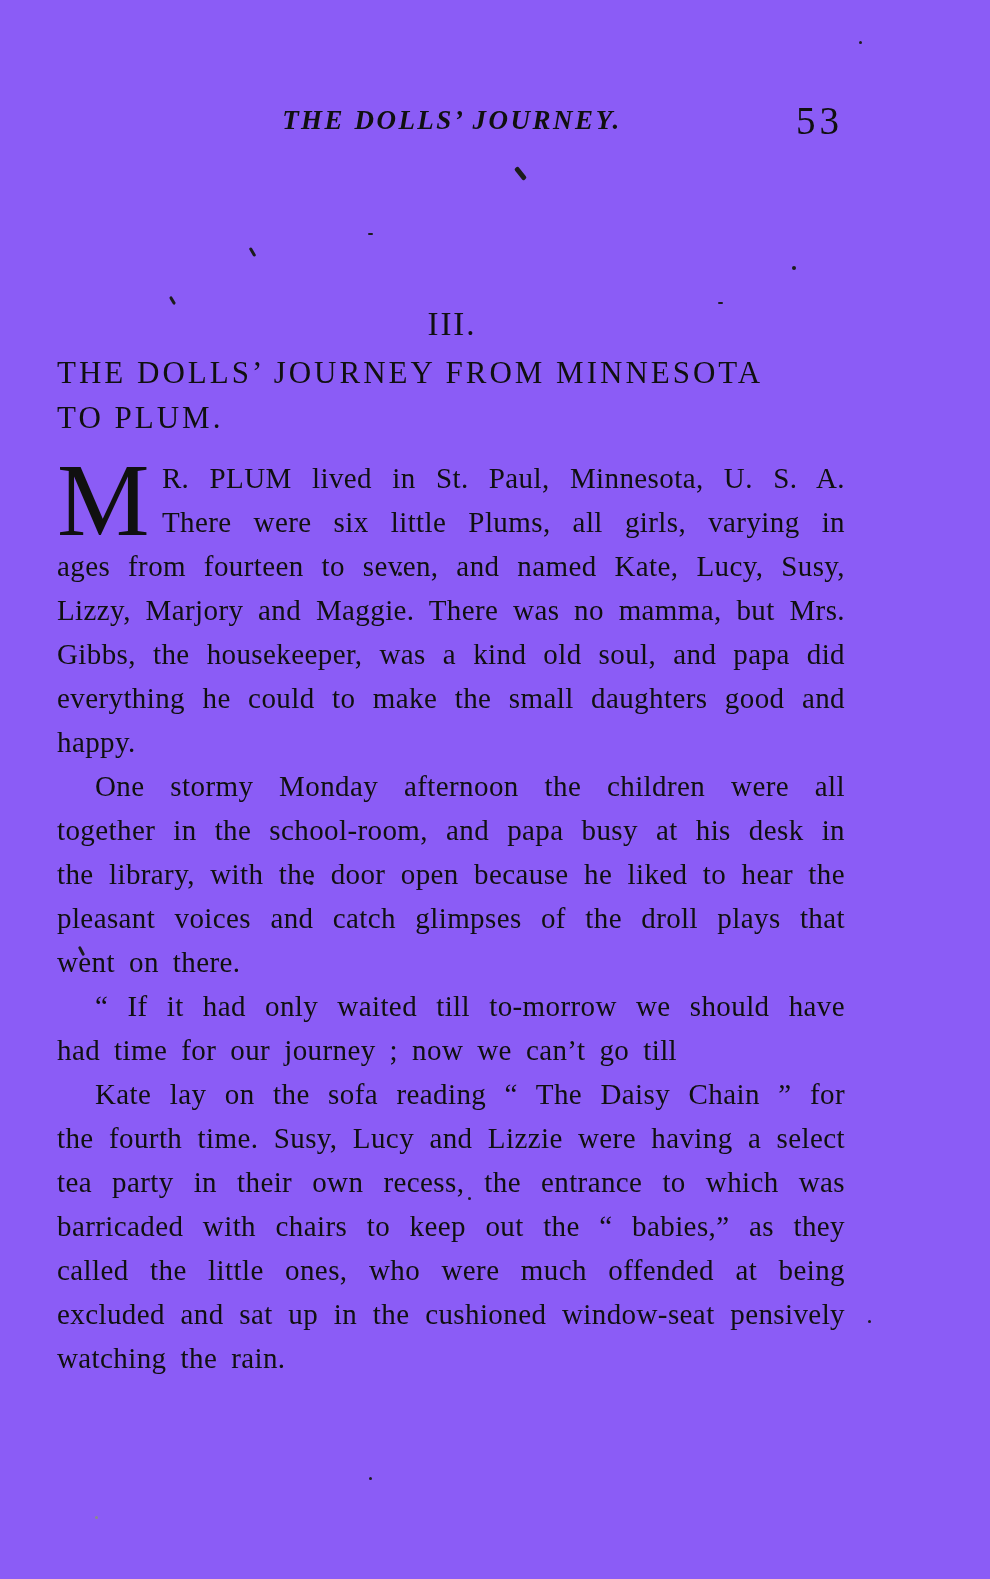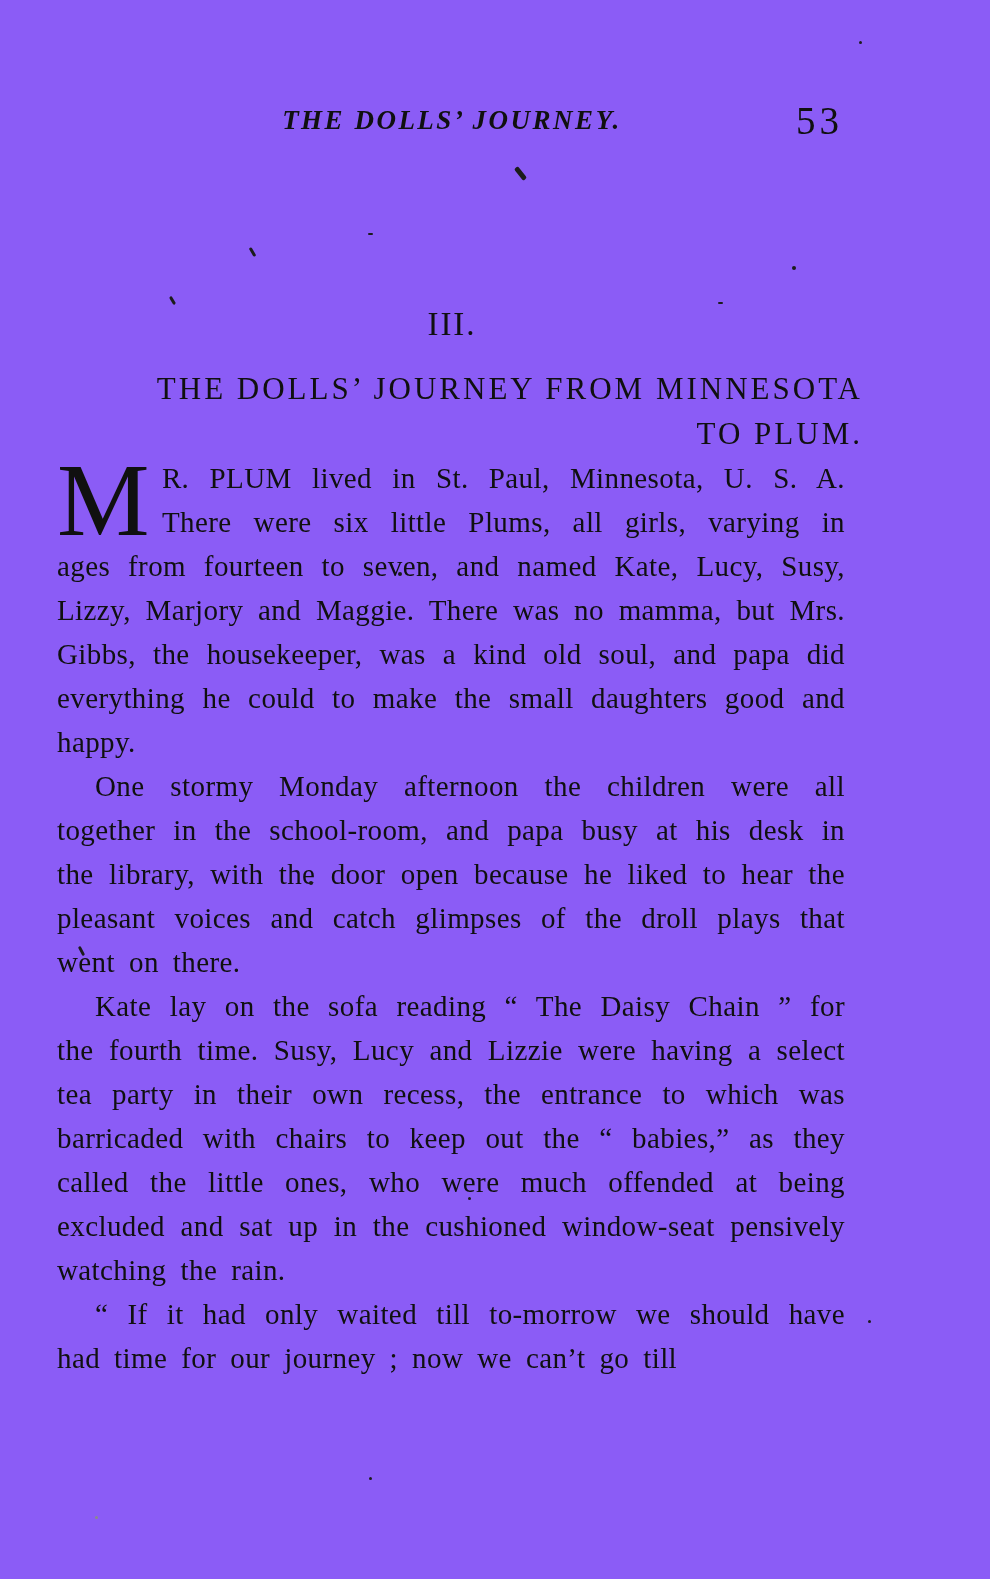--- a/index.html
+++ b/index.html
@@ -56,22 +56,22 @@
     font-size: 33px;
     letter-spacing: 2px;
     line-height: 36px;
     margin-top: 24px;
   }
   .chapter-title {
     position: absolute;
     top: 350px;
     left: 57px;
     width: 790px;
-    margin: 16px;
-    text-align: right;
+    margin: 0;
+    text-align: left;
     font-size: 31px;
     font-weight: normal;
     letter-spacing: 3px;
     line-height: 45px;
   }
 
   
   .body-text {
     position: absolute;
     top: 456px;
@@ -134,22 +134,22 @@
   <h1 class="chapter-title">
     <span>THE DOLLS’ JOURNEY FROM MINNESOTA</span><br>
     <span>TO PLUM.</span>
   </h1>
 
   <div class="body-text">
     <p>
       <span class="dropcap">M</span><span>R. PLUM lived in St. Paul, Minnesota, U. S. A. There were six little Plums, all girls, varying in ages from fourteen to seven, and named Kate, Lucy, Susy, Lizzy, Marjory and Maggie. There was no mamma, but Mrs. Gibbs, the housekeeper, was a kind old soul, and papa did everything he could to make the small daughters good and happy.</span>
     </p>
     <p class="indented">One stormy Monday afternoon the children were all together in the school-room, and papa busy at his desk in the library, with the door open because he liked to hear the pleasant voices and catch glimpses of the droll plays that went on there.</p>
+    <p class="indented">“ If it had only waited till to-morrow we should have had time for our journey ; now we can’t go till</p>
     <p class="indented">Kate lay on the sofa reading “ The Daisy Chain ” for the fourth time. Susy, Lucy and Lizzie were having a select tea party in their own recess, the entrance to which was barricaded with chairs to keep out the “ babies,” as they called the little ones, who were much offended at being excluded and sat up in the cushioned window-seat pensively watching the rain.</p>
-    <p class="indented">“ If it had only waited till to-morrow we should have had time for our journey ; now we can’t go till</p>
   </div>
 
   <span class="mark dot  m1"></span>
   <span class="mark tick m2"></span>
   <span class="mark tick m3"></span>
   <span class="mark tick m4"></span>
   <span class="mark tick m5"></span>
   <span class="mark dot  m6"></span>
   <span class="mark tick m7"></span>
   <span class="mark dot  m8"></span>

